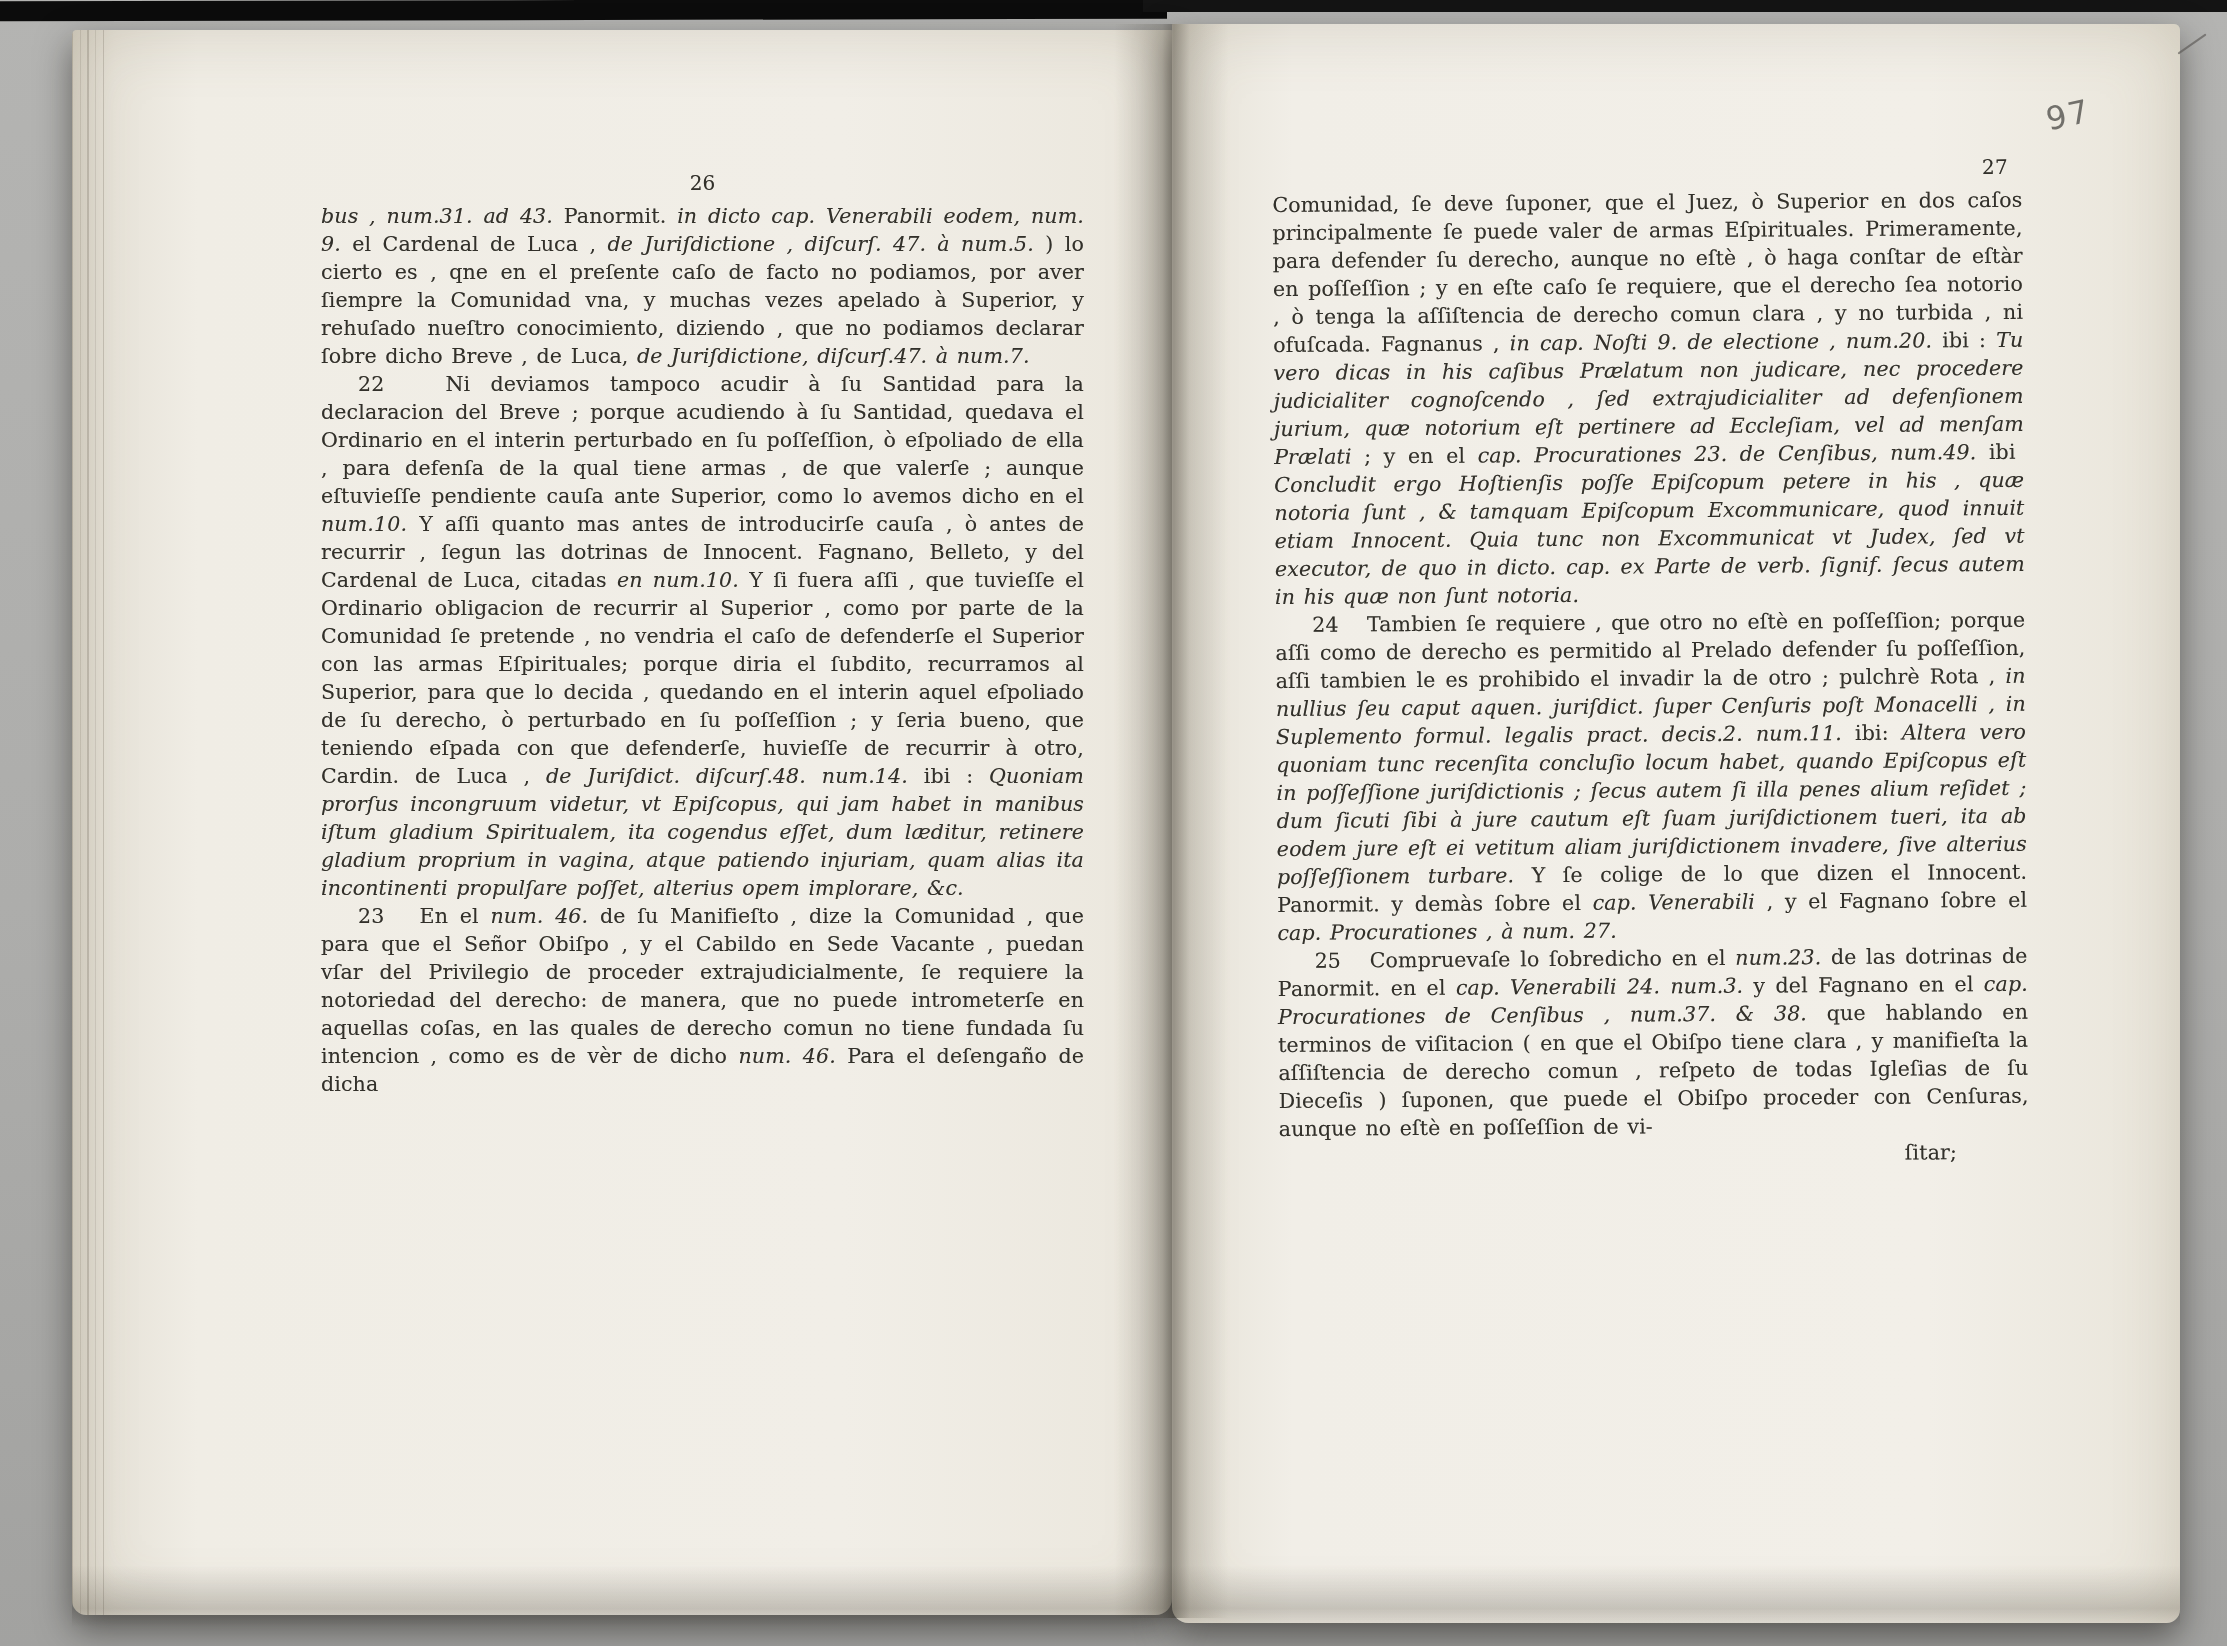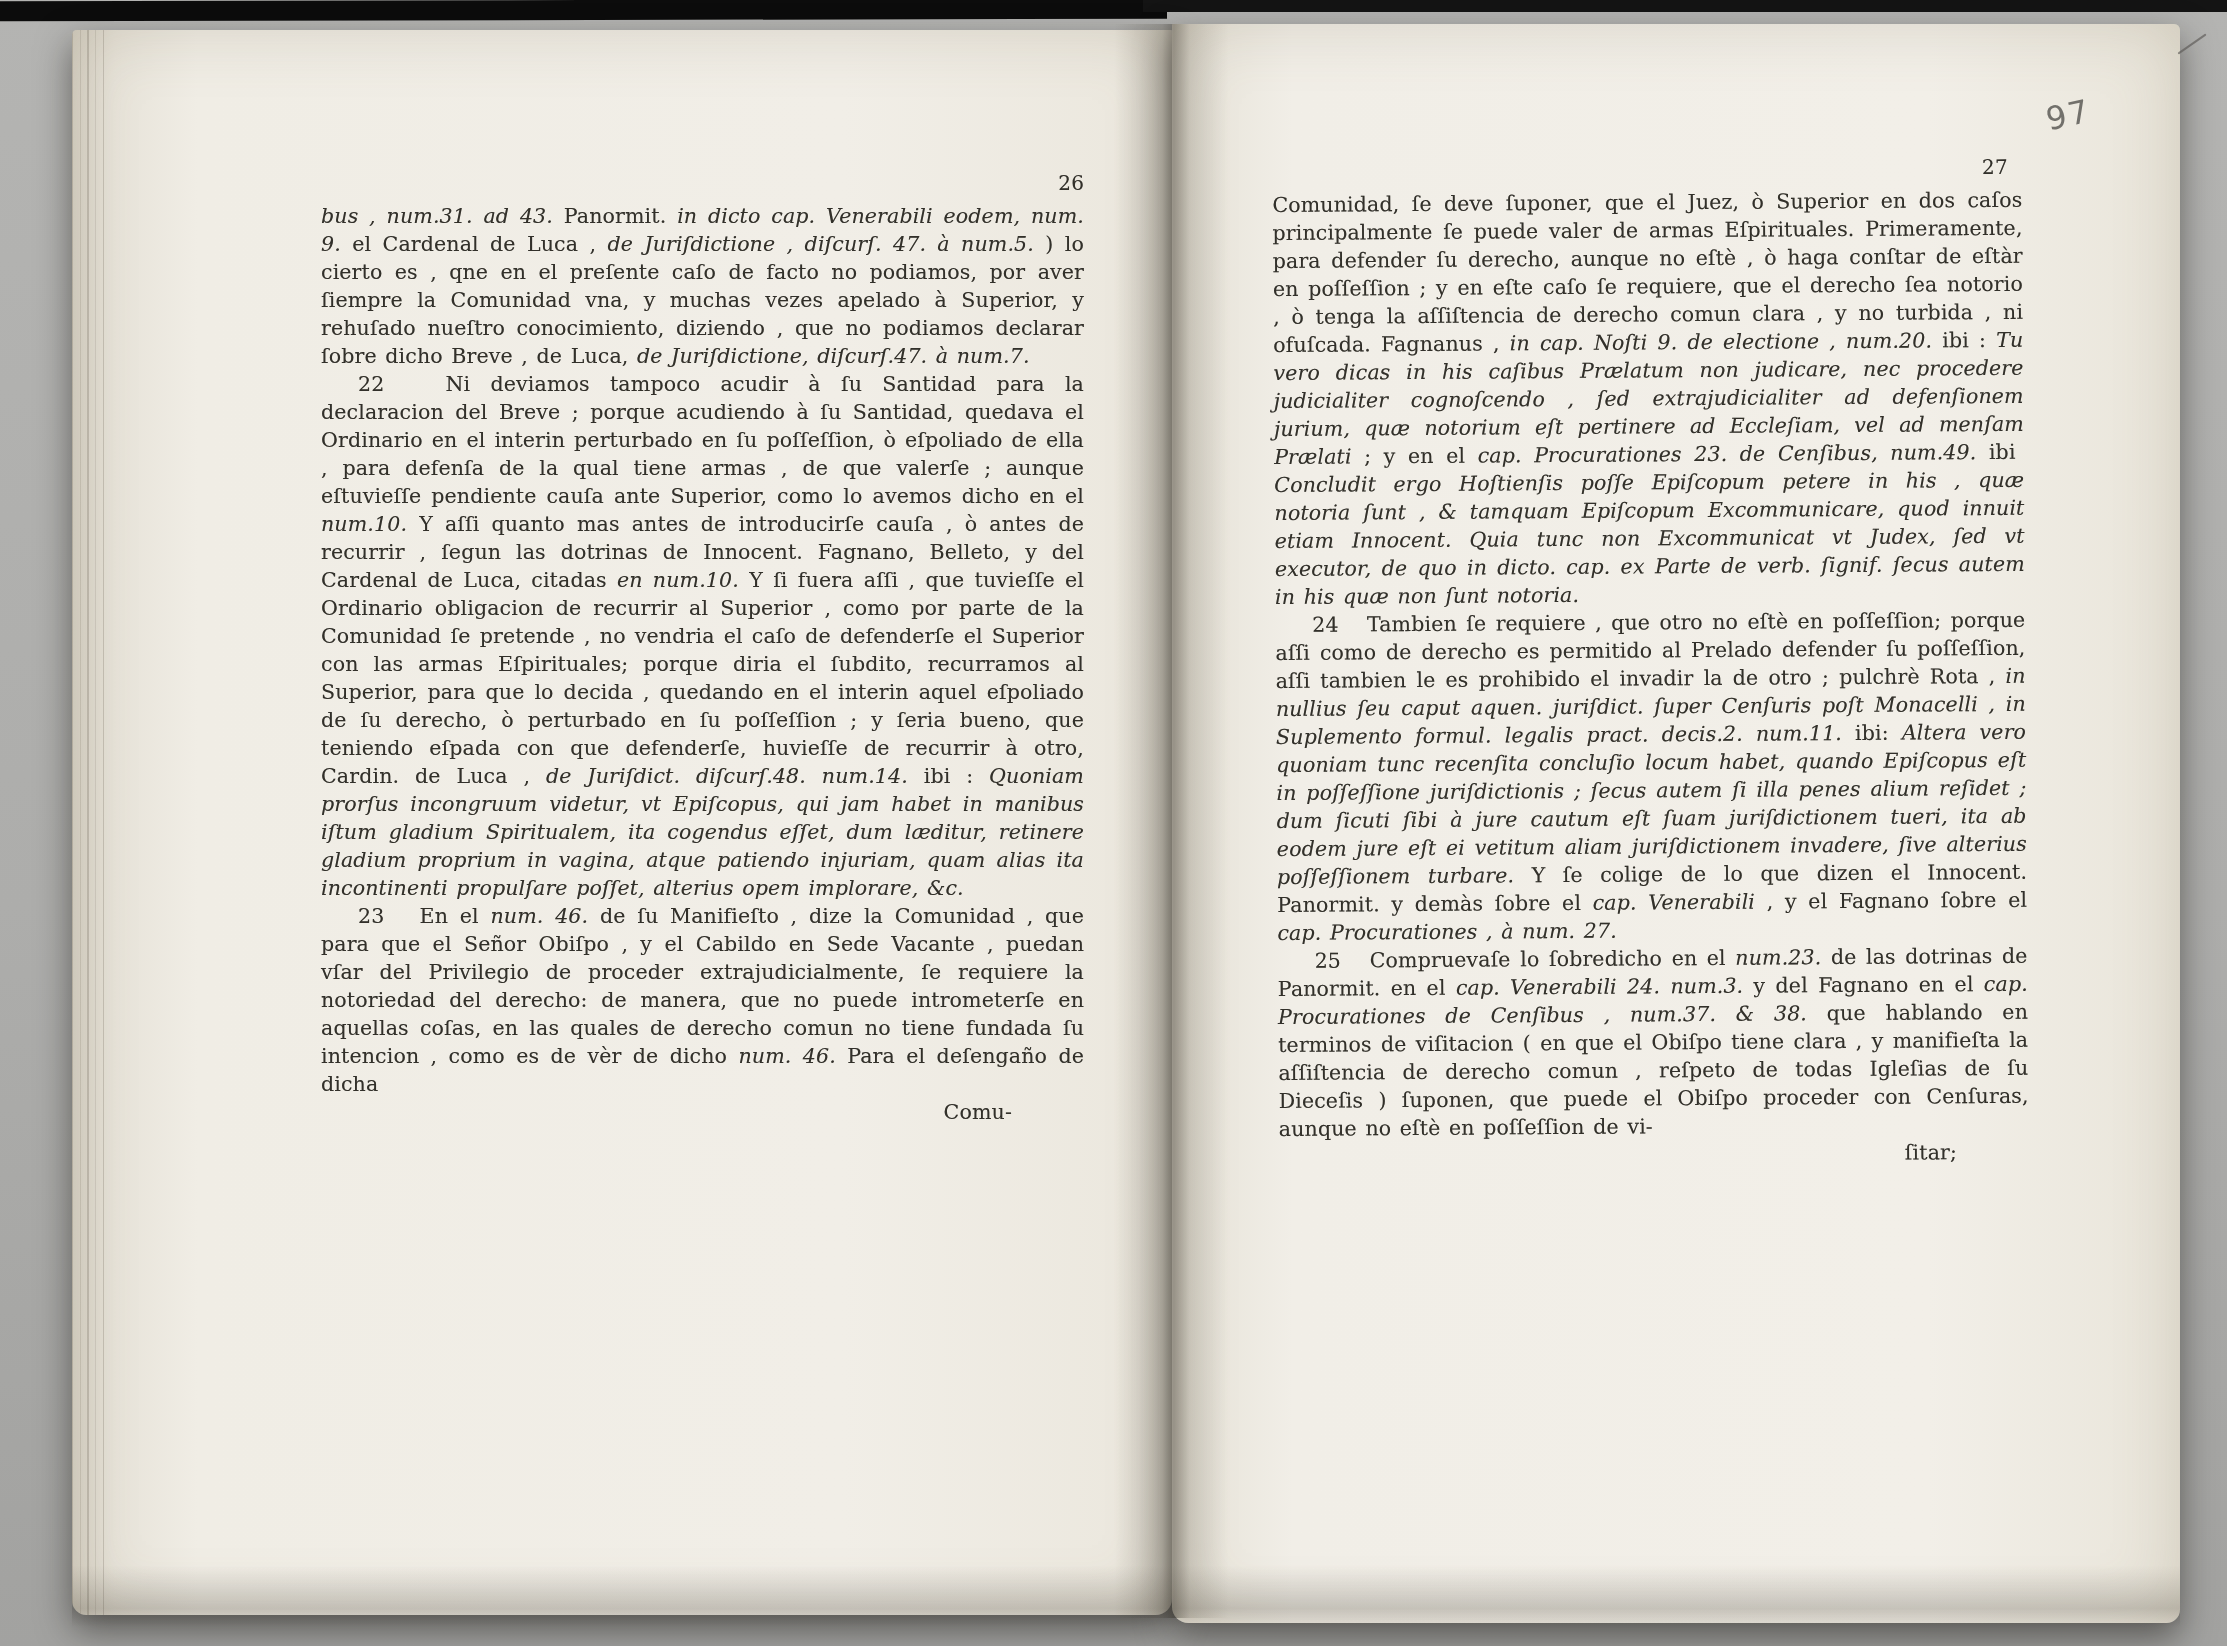--- a/index.html
+++ b/index.html
@@ -77,21 +77,21 @@
     line-height: 28px;
     text-align: justify;
     letter-spacing: 0.1px;
     word-spacing: 1.9px;
     text-shadow: 0 0 0.5px rgba(50,48,42,0.35);
   }
   .textcol-left  { left: 321px;  top: 169px; width: 763px; }
   .textcol-right { left: 1272px; top: 158px; width: 750px; transform: rotate(-0.4deg); transform-origin: left top; }
 
   .pagenum { font-size: 20px; line-height: 28px; margin-bottom: 4.8px; }
-  .pagenum-left  { text-align: right; }
+  .pagenum-left  { text-align: center; }
   .pagenum-right { text-align: right; padding-right: 14.4px; }
 
   .textcol p { margin: 0; }
   .textcol p.indent { text-indent: 37px; }
   .it { font-style: italic; }
 
   .catchword { text-align: right; padding-right: 72px; }
 
   .handwritten-note {
     position: absolute; left: 2046px; top: 96px;
@@ -126,21 +126,20 @@
   <div class="gutter-shadow"></div>
   <div class="bottom-shade"></div>
 
   <div class="textcol textcol-left">
     <div class="pagenum pagenum-left">26</div>
     <div>
         <p><span class="it">bus , num.31. ad 43. </span><span>Panormit. </span><span class="it">in dicto cap. Venerabili eodem, num. 9. </span><span>el Cardenal de Luca , </span><span class="it">de Juriſdictione , diſcurſ. 47. à num.5.</span><span> ) lo cierto es , qne en el preſente caſo de facto no podiamos, por aver ſiempre la Comunidad vna, y muchas vezes apelado à Superior, y rehuſado nueſtro conocimiento, diziendo , que no podiamos declarar ſobre dicho Breve , de Luca, </span><span class="it">de Juriſdictione, diſcurſ.47. à num.7.</span></p>
         <p class="indent"><span>22&nbsp;&nbsp; Ni deviamos tampoco acudir à ſu Santidad para la declaracion del Breve ; porque acudiendo à ſu Santidad, quedava el Ordinario en el interin perturbado en ſu poſſeſſion, ò eſpoliado de ella , para defenſa de la qual tiene armas , de que valerſe ; aunque eſtuvieſſe pendiente cauſa ante Superior, como lo avemos dicho en el </span><span class="it">num.10.</span><span> Y aſſi quanto mas antes de introducirſe cauſa , ò antes de recurrir , ſegun las dotrinas de Innocent. Fagnano, Belleto, y del Cardenal de Luca, citadas </span><span class="it">en num.10.</span><span> Y ſi fuera aſſi , que tuvieſſe el Ordinario obligacion de recurrir al Superior , como por parte de la Comunidad ſe pretende , no vendria el caſo de defenderſe el Superior con las armas Eſpirituales; porque diria el ſubdito, recurramos al Superior, para que lo decida , quedando en el interin aquel eſpoliado de ſu derecho, ò perturbado en ſu poſſeſſion ; y ſeria bueno, que teniendo eſpada con que defenderſe, huvieſſe de recurrir à otro, Cardin. de Luca , </span><span class="it">de Juriſdict. diſcurſ.48. num.14.</span><span> ibi : </span><span class="it">Quoniam prorſus incongruum videtur, vt Epiſcopus, qui jam habet in manibus iſtum gladium Spiritualem, ita cogendus eſſet, dum læditur, retinere gladium proprium in vagina, atque patiendo injuriam, quam alias ita incontinenti propulſare poſſet, alterius opem implorare, &amp;c.</span></p>
         <p class="indent"><span>23&nbsp;&nbsp; En el </span><span class="it">num. 46.</span><span> de ſu Manifieſto , dize la Comunidad , que para que el Señor Obiſpo , y el Cabildo en Sede Vacante , puedan vſar del Privilegio de proceder extrajudicialmente, ſe requiere la notoriedad del derecho: de manera, que no puede intrometerſe en aquellas coſas, en las quales de derecho comun no tiene fundada ſu intencion , como es de vèr de dicho </span><span class="it">num. 46.</span><span> Para el deſengaño de dicha</span></p>
       </div>
-    <div class="catchword">Comu-</div>
   </div>
 
   <div class="textcol textcol-right">
     <div class="pagenum pagenum-right">27</div>
     <div>
         <p><span>Comunidad, ſe deve ſuponer, que el Juez, ò Superior en dos caſos principalmente ſe puede valer de armas Eſpirituales. Primeramente, para defender ſu derecho, aunque no eſtè , ò haga conſtar de eſtàr en poſſeſſion ; y en eſte caſo ſe requiere, que el derecho ſea notorio , ò tenga la aſſiſtencia de derecho comun clara , y no turbida , ni ofuſcada. Fagnanus , </span><span class="it">in cap. Noſti 9. de electione , num.20.</span><span> ibi : </span><span class="it">Tu vero dicas in his caſibus Prælatum non judicare, nec procedere judicialiter cognoſcendo , ſed extrajudicialiter ad defenſionem jurium, quæ notorium eſt pertinere ad Eccleſiam, vel ad menſam Prælati</span><span> ; y en el </span><span class="it">cap. Procurationes 23. de Cenſibus, num.49.</span><span> ibi&nbsp; </span><span class="it">Concludit ergo Hoſtienſis poſſe Epiſcopum petere in his , quæ notoria ſunt , &amp; tamquam Epiſcopum Excommunicare, quod innuit etiam Innocent. Quia tunc non Excommunicat vt Judex, ſed vt executor, de quo in dicto. cap. ex Parte de verb. ſignif. ſecus autem in his quæ non ſunt notoria.</span></p>
         <p class="indent"><span>24&nbsp;&nbsp; Tambien ſe requiere , que otro no eſtè en poſſeſſion; porque aſſi como de derecho es permitido al Prelado defender ſu poſſeſſion, aſſi tambien le es prohibido el invadir la de otro ; pulchrè Rota , </span><span class="it">in nullius ſeu caput aquen. juriſdict. ſuper Cenſuris poſt Monacelli , in Suplemento formul. legalis pract. decis.2. num.11.</span><span> ibi: </span><span class="it">Altera vero quoniam tunc recenſita concluſio locum habet, quando Epiſcopus eſt in poſſeſſione juriſdictionis ; ſecus autem ſi illa penes alium reſidet ; dum ſicuti ſibi à jure cautum eſt ſuam juriſdictionem tueri, ita ab eodem jure eſt ei vetitum aliam juriſdictionem invadere, ſive alterius poſſeſſionem turbare.</span><span> Y ſe colige de lo que dizen el Innocent. Panormit. y demàs ſobre el </span><span class="it">cap. Venerabili</span><span> , y el Fagnano ſobre el </span><span class="it">cap. Procurationes , à num. 27.</span></p>
         <p class="indent"><span>25&nbsp;&nbsp; Compruevaſe lo ſobredicho en el </span><span class="it">num.23.</span><span> de las dotrinas de Panormit. en el </span><span class="it">cap. Venerabili 24. num.3.</span><span> y del Fagnano en el </span><span class="it">cap. Procurationes de Cenſibus , num.37. &amp; 38.</span><span> que hablando en terminos de viſitacion ( en que el Obiſpo tiene clara , y manifieſta la aſſiſtencia de derecho comun , reſpeto de todas Igleſias de ſu Dieceſis ) ſuponen, que puede el Obiſpo proceder con Cenſuras, aunque no eſtè en poſſeſſion de vi-</span></p>
       </div>
     <div class="catchword">ſitar;</div>

